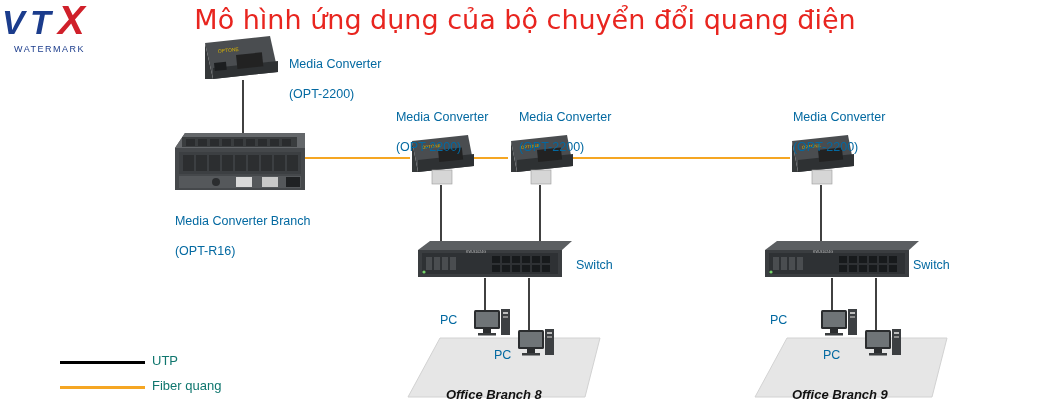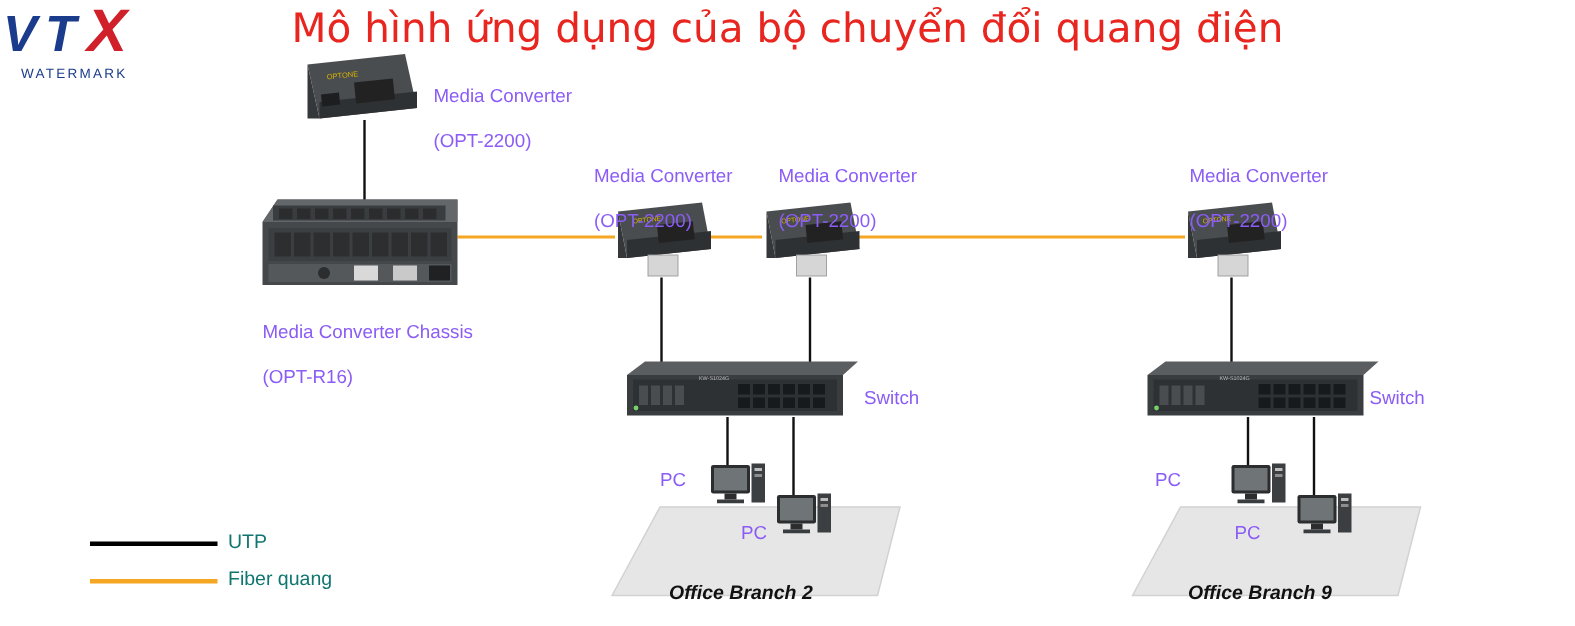--- a/index.html
+++ b/index.html
@@ -6,21 +6,21 @@
   body{
     width:1050px;height:417px;background:#ffffff;position:relative;overflow:hidden;
     font-family:"Liberation Sans",sans-serif;
   }
   .canvas{position:absolute;left:0;top:0;width:1050px;height:417px;}
   #title{
     position:absolute;left:0;top:4px;width:1050px;text-align:center;
     color:#e8251f;font-size:27px;font-weight:400;letter-spacing:0px;
     font-family:"DejaVu Sans",sans-serif;
   }
-  .lbl{position:absolute;color:#8b5cf6;font-size:12.5px;line-height:15px;white-space:pre;}
+  .lbl{position:absolute;color:#0369a1;font-size:12.5px;line-height:15px;white-space:pre;}
   .legend-label{position:absolute;font-size:13px;color:#0f766e;}
   .legend-line{position:absolute;height:3px;}
   .office{position:absolute;font-style:italic;font-weight:bold;font-size:13px;color:#111;}
   svg{position:absolute;left:0;top:0;overflow:visible;}
   .wm{position:absolute;right:6px;bottom:2px;width:120px;height:64px;}
 </style>
 </head>
 <body>
 
 <div id="title">Mô hình ứng dụng của bộ chuyển đổi quang điện</div>
@@ -215,21 +215,21 @@
   </g>
 
 </svg>
 
 <div class="lbl" style="left:282px;top:42px;">
   <span>Media Converter</span><br>
   <span>(OPT-2200)</span>
 </div>
 
 <div class="lbl" style="left:168px;top:199px;">
-  <span>Media Converter Chassis</span><br>
+  <span>Media Converter Branch</span><br>
   <span>(OPT-R16)</span>
 </div>
 
 <div class="lbl" style="left:389px;top:95px;">
   <span>Media Converter</span><br>
   <span>(OPT-2200)</span>
 </div>
 
 <div class="lbl" style="left:512px;top:95px;">
   <span>Media Converter</span><br>
@@ -242,21 +242,21 @@
 </div>
 
 <div class="lbl" style="left:576px;top:258px;">Switch</div>
 <div class="lbl" style="left:913px;top:258px;">Switch</div>
 
 <div class="lbl" style="left:440px;top:313px;">PC</div>
 <div class="lbl" style="left:494px;top:348px;">PC</div>
 <div class="lbl" style="left:770px;top:313px;">PC</div>
 <div class="lbl" style="left:823px;top:348px;">PC</div>
 
-<div class="office" style="left:446px;top:387px;">Office Branch 2</div>
+<div class="office" style="left:446px;top:387px;">Office Branch 8</div>
 <div class="office" style="left:792px;top:387px;">Office Branch 9</div>
 
 <div class="legend-line" style="left:60px;top:361px;width:85px;background:#000000;"></div>
 <div class="legend-label" style="left:152px;top:353px;">UTP</div>
 <div class="legend-line" style="left:60px;top:386px;width:85px;background:#f5a623;"></div>
 <div class="legend-label" style="left:152px;top:378px;">Fiber quang</div>
 
 <svg class="wm" viewBox="0 0 120 64">
   <text x="2" y="34" font-family="Liberation Sans, sans-serif" font-size="34" font-weight="bold" fill="#1b3c8c" font-style="italic">V</text>
   <text x="30" y="34" font-family="Liberation Sans, sans-serif" font-size="34" font-weight="bold" fill="#1b3c8c" font-style="italic">T</text>

